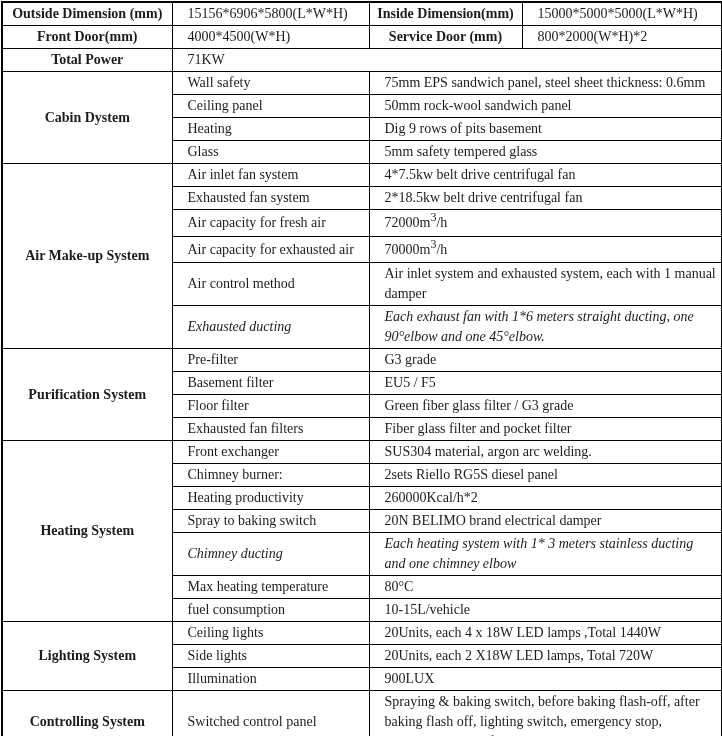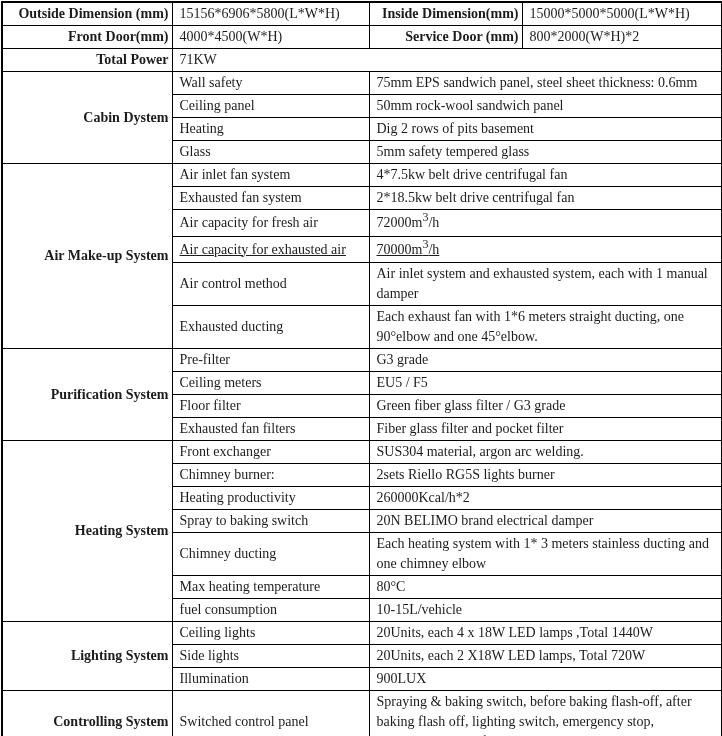--- a/index.html
+++ b/index.html
@@ -20,33 +20,33 @@
   col.c4{width:200px;}
   td{
     border:1px solid #000;
     vertical-align:middle;
     line-height:20px;
     overflow:hidden;
     box-sizing:border-box;
   }
   td.lbl{
     font-weight:bold;
-    text-align:right;
+    text-align:center;
     padding:1px 3px;
   }
   td.itm, td.val{
     text-align:left;
-    padding:1px 4px 1px 7px;
+    padding:1px 4px 1px 15px;
   }
   tr.h22{height:22px;}
   tr.h23{height:23px;}
-  tr.h26{height:26px;text-decoration:underline;}
+  tr.h26{height:26px;}
   tr.h27{height:27px;}
   tr.h42{height:42px;}
-  tr.h43{height:43px;}
+  tr.h43{height:43px;font-style:italic;}
   tr.h62{height:62px;}
   sup.cube{
     font-size:12px;
     line-height:0;
     vertical-align:super;
   }
 </style>
 </head>
 <body>
 
@@ -81,21 +81,21 @@
       <td class="lbl" rowspan="4">Cabin Dystem</td>
       <td class="itm">Wall safety</td>
       <td class="val" colspan="2">75mm EPS sandwich panel, steel sheet thickness: 0.6mm</td>
     </tr>
     <tr class="h22">
       <td class="itm">Ceiling panel</td>
       <td class="val" colspan="2">50mm rock-wool sandwich panel</td>
     </tr>
     <tr class="h22">
       <td class="itm">Heating</td>
-      <td class="val" colspan="2">Dig 2 rows of pits basement</td>
+      <td class="val" colspan="2">Dig 9 rows of pits basement</td>
     </tr>
     <tr class="h22">
       <td class="itm">Glass</td>
       <td class="val" colspan="2">5mm safety tempered glass</td>
     </tr>
 
     <tr class="h23">
       <td class="lbl" rowspan="6">Air Make-up System</td>
       <td class="itm">Air inlet fan system</td>
       <td class="val" colspan="2">4*7.5kw belt drive centrifugal fan</td>
@@ -124,40 +124,40 @@
       <td class="itm">Exhausted ducting</td>
       <td class="val" colspan="2">Each exhaust fan with 1*6 meters straight ducting, one 90°elbow and one 45°elbow.</td>
     </tr>
 
     <tr class="h22">
       <td class="lbl" rowspan="4">Purification System</td>
       <td class="itm">Pre-filter</td>
       <td class="val" colspan="2">G3 grade</td>
     </tr>
     <tr class="h23">
-      <td class="itm">Ceiling meters</td>
+      <td class="itm">Basement filter</td>
       <td class="val" colspan="2">EU5 / F5</td>
     </tr>
     <tr class="h22">
       <td class="itm">Floor filter</td>
       <td class="val" colspan="2">Green fiber glass filter / G3 grade</td>
     </tr>
     <tr class="h22">
       <td class="itm">Exhausted fan filters</td>
       <td class="val" colspan="2">Fiber glass filter and pocket filter</td>
     </tr>
 
     <tr class="h23">
       <td class="lbl" rowspan="7">Heating System</td>
       <td class="itm">Front exchanger</td>
       <td class="val" colspan="2">SUS304 material, argon arc welding.</td>
     </tr>
     <tr class="h22">
       <td class="itm">Chimney burner:</td>
-      <td class="val" colspan="2">2sets Riello RG5S lights burner</td>
+      <td class="val" colspan="2">2sets Riello RG5S diesel panel</td>
     </tr>
     <tr class="h22">
       <td class="itm">Heating productivity</td>
       <td class="val" colspan="2">260000Kcal/h*2</td>
     </tr>
     <tr class="h22">
       <td class="itm">Spray to baking switch</td>
       <td class="val" colspan="2">20N BELIMO brand electrical damper</td>
     </tr>
     <tr class="h43">

